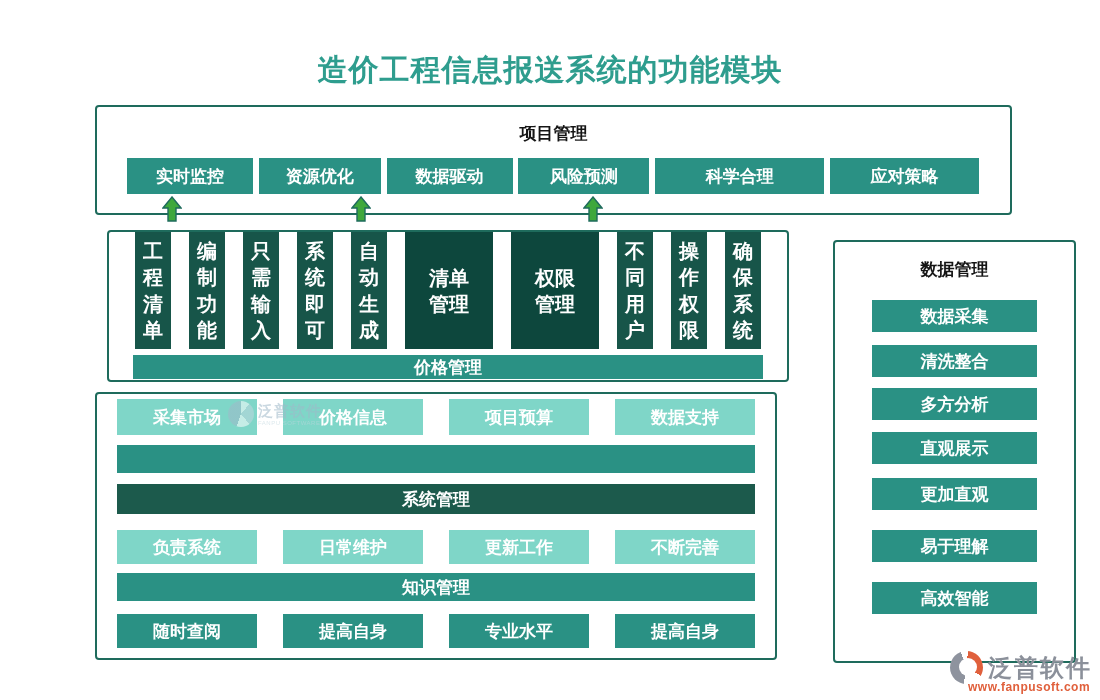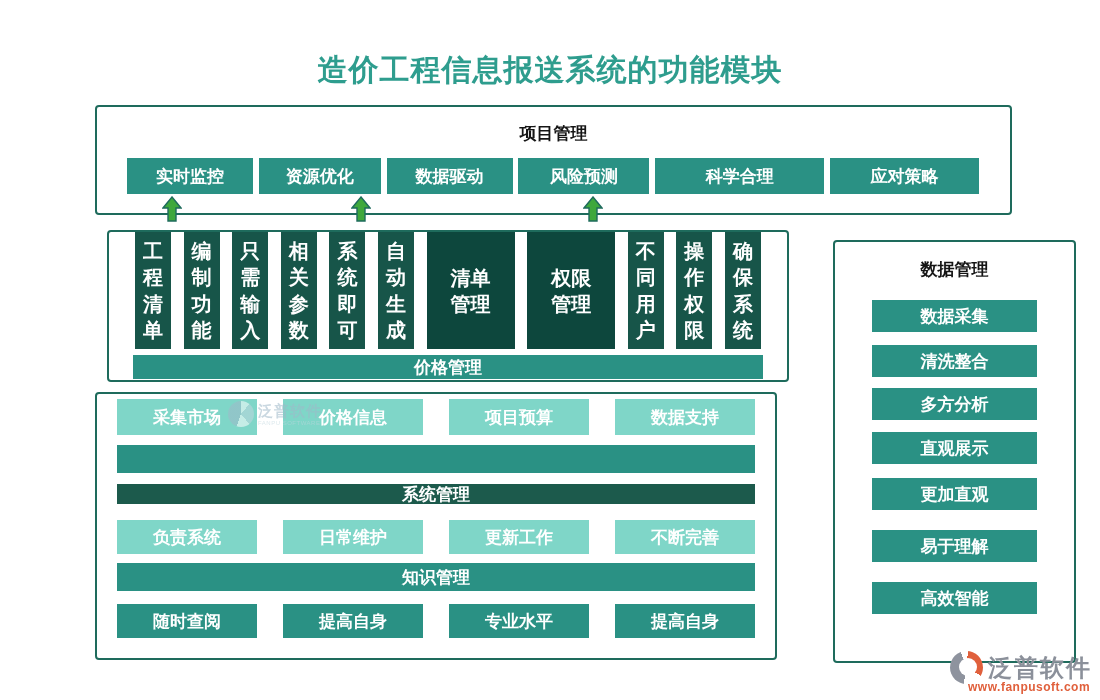--- a/index.html
+++ b/index.html
@@ -40,21 +40,21 @@
   .vcol.wide .vtext{width:42px;font-size:20px;line-height:1.3;}
   .price-bar{margin:6px 24px 0 24px;height:24px;background:#2a9184;color:#fff;
              font-weight:bold;font-size:17px;display:flex;align-items:center;justify-content:center;}
 
   
   #sect-lower{left:95px;top:392px;width:682px;height:268px;padding:0 20px;}
   .hrow{display:flex;justify-content:space-between;}
   .hrow .btn{width:140px;}
   .row1{margin-top:5px;} .row1 .btn{height:36px;background:#7fd6c8;}
   .emptybar{margin-top:10px;height:28px;background:#2a9184;}
-  .sysbar{margin-top:11px;height:20px;background:#1c5a4c;color:#fff;font-weight:bold;font-size:17px;
+  .sysbar{margin-top:11px;height:30px;background:#1c5a4c;color:#fff;font-weight:bold;font-size:17px;
           display:flex;align-items:center;justify-content:center;}
   .row2{margin-top:16px;} .row2 .btn{height:34px;background:#7fd6c8;}
   .kbar{margin-top:9px;height:28px;background:#2a9184;color:#fff;font-weight:bold;font-size:17px;
         display:flex;align-items:center;justify-content:center;}
   .row3{margin-top:13px;} .row3 .btn{height:34px;}
 
   
   #sect-data{left:822px;top:240px;width:243px;height:423px;margin-left:11px;}
   #sect-data .sect-header{margin-top:16px;}
   #sect-data .btn{width:165px;height:32px;margin:0 auto;}
@@ -112,23 +112,20 @@
   <section class="sect" id="sect-price">
     <div class="price-cols">
       <div class="vcol">
           <span class="vtext">工程清单</span>
         </div>
       <div class="vcol">
           <span class="vtext">编制功能</span>
         </div>
       <div class="vcol">
           <span class="vtext">只需输入</span>
-        </div>
-      <div class="vcol">
-          <span class="vtext">相关参数</span>
         </div>
       <div class="vcol">
           <span class="vtext">系统即可</span>
         </div>
       <div class="vcol">
           <span class="vtext">自动生成</span>
         </div>
       <div class="vcol wide">
           <span class="vtext">清单管理</span>
         </div>

